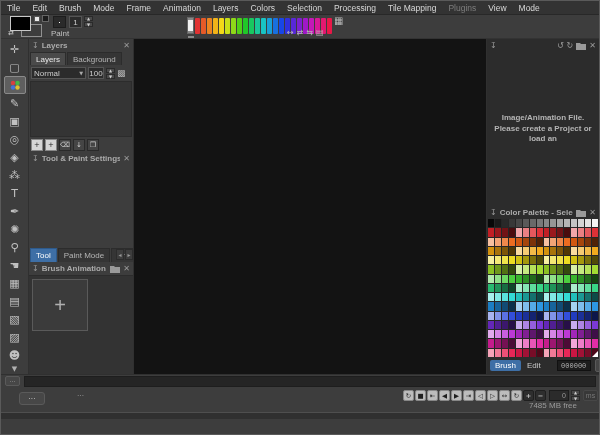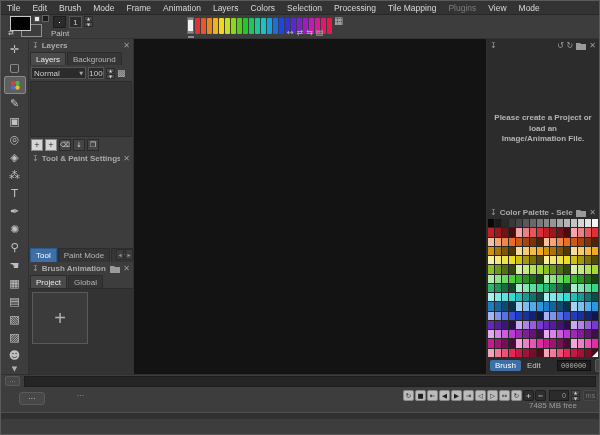--- a/index.html
+++ b/index.html
@@ -286,24 +286,20 @@
         <div class="panel-header">
           <span class="pin-icon g">↧</span>
           <span class="ph-title">Brush Animation</span>
           <span class="ph-right">
             <svg class="folder-svg" width="10" height="8" viewBox="0 0 10 8">
                 <path d="M0 1 L4 1 L5 2 L10 2 L10 8 L0 8 Z" fill="#9a9a9a"></path>
               </svg>
             <span class="x-icon g">✕</span>
           </span>
         </div>
-        <div class="tabsrow">
-            <div class="tab active">Project</div>
-            <div class="tab">Global</div>
-          </div>
         <div class="brush-body">
           <div class="brush-tile">
             <span>+</span>
           </div>
         </div>
       </div>
 
     </div>
 
     <div class="canvas"></div>
@@ -317,22 +313,22 @@
             <span class="hicon g">↺</span>
             <span class="hicon g">↻</span>
             <svg class="folder-svg" width="10" height="8" viewBox="0 0 10 8">
                 <path d="M0 1 L4 1 L5 2 L10 2 L10 8 L0 8 Z" fill="#9a9a9a"></path>
               </svg>
             <span class="x-icon g">✕</span>
           </span>
         </div>
         <div class="project-body">
           <div class="project-msg">
+            <div>Image/Animation File.</div>
             <div>Please create a Project or load an</div>
-            <div>Image/Animation File.</div>
           </div>
         </div>
       </div>
 
       <div class="panel-palette">
         <div class="panel-header">
           <span class="pin-icon g">↧</span>
           <span class="ph-title">Color Palette - Select</span>
           <span class="ph-right">
             <svg class="folder-svg" width="10" height="8" viewBox="0 0 10 8">

